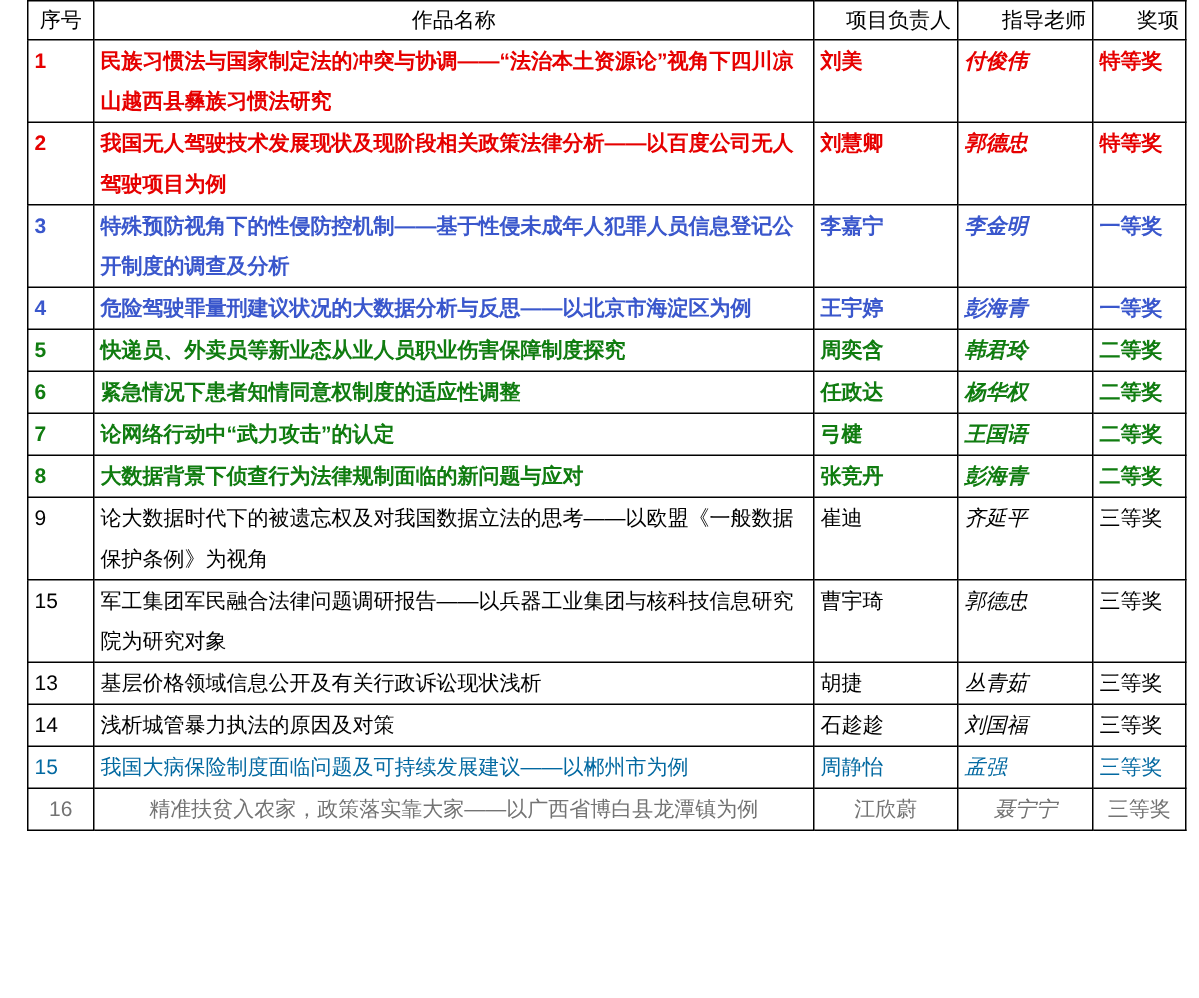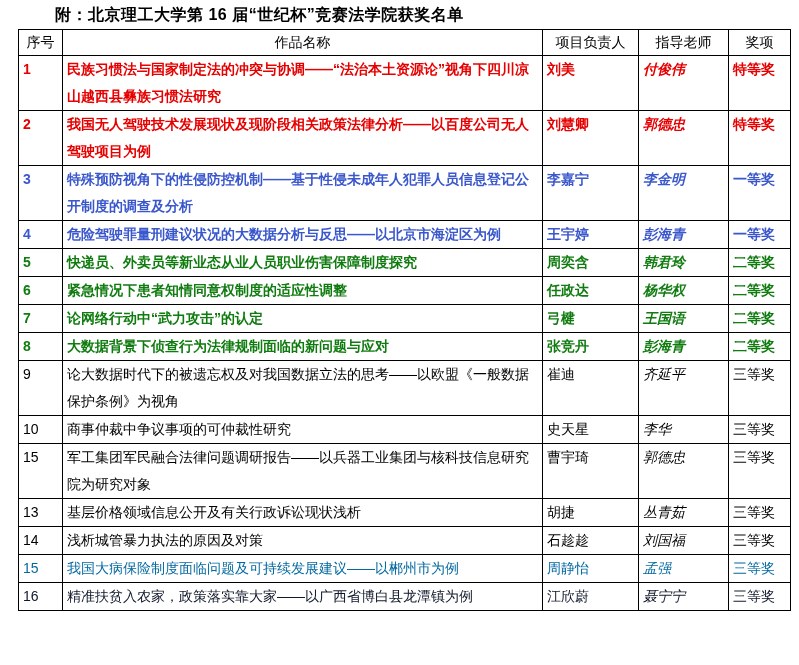--- a/index.html
+++ b/index.html
@@ -40,38 +40,37 @@
     overflow: hidden;
   }
   table.awards th {
     font-weight: 400;
     height: 25px;
     line-height: 25px;
     padding: 0 4px;
     color: #000000;
   }
   th.h-center { text-align: center; }
-  th.h-left   { text-align: center; padding-left: 6px; }
+  th.h-left   { text-align: right; padding-left: 6px; }
   table.awards td {
     height: 27px;
     line-height: 27px;
     padding: 0 4px;
   }
   td.cell-no      { padding-left: 6px; }
   td.cell-work    { padding-left: 9px; padding-right: 10px; word-break: break-all; }
   td.cell-leader  { padding-left: 6px; }
   td.cell-advisor { padding-left: 7px; font-style: italic; }
   td.cell-award   { padding-left: 4px; }
   tr.row-bold td  { font-weight: 700; }
 </style>
 </head>
 <body>
 
 <div class="page">
-  <div class="doc-title">附：北京理工大学第 16 届“世纪杯”竞赛法学院获奖名单</div>
 
   <table class="awards">
     <colgroup>
       <col class="c-no">
       <col class="c-work">
       <col class="c-leader">
       <col class="c-advisor">
       <col class="c-award">
     </colgroup>
     <thead>
@@ -141,27 +140,20 @@
           <td class="cell-award">二等奖</td>
         </tr>
         <tr style="color: rgb(0, 0, 0);">
           <td class="cell-no">9</td>
           <td class="cell-work">论大数据时代下的被遗忘权及对我国数据立法的思考——以欧盟《一般数据保护条例》为视角</td>
           <td class="cell-leader">崔迪</td>
           <td class="cell-advisor">齐延平</td>
           <td class="cell-award">三等奖</td>
         </tr>
         <tr style="color: rgb(0, 0, 0);">
-          <td class="cell-no">10</td>
-          <td class="cell-work">商事仲裁中争议事项的可仲裁性研究</td>
-          <td class="cell-leader">史天星</td>
-          <td class="cell-advisor">李华</td>
-          <td class="cell-award">三等奖</td>
-        </tr>
-        <tr style="color: rgb(0, 0, 0);">
           <td class="cell-no">15</td>
           <td class="cell-work">军工集团军民融合法律问题调研报告——以兵器工业集团与核科技信息研究院为研究对象</td>
           <td class="cell-leader">曹宇琦</td>
           <td class="cell-advisor">郭德忠</td>
           <td class="cell-award">三等奖</td>
         </tr>
         <tr style="color: rgb(0, 0, 0);">
           <td class="cell-no">13</td>
           <td class="cell-work">基层价格领域信息公开及有关行政诉讼现状浅析</td>
           <td class="cell-leader">胡捷</td>
@@ -175,21 +167,21 @@
           <td class="cell-advisor">刘国福</td>
           <td class="cell-award">三等奖</td>
         </tr>
         <tr style="color: #0369a1;">
           <td class="cell-no">15</td>
           <td class="cell-work">我国大病保险制度面临问题及可持续发展建议——以郴州市为例</td>
           <td class="cell-leader">周静怡</td>
           <td class="cell-advisor">孟强</td>
           <td class="cell-award">三等奖</td>
         </tr>
-        <tr style="color: #0f172a;">
+        <tr style="color: #737373; text-align: center;">
           <td class="cell-no">16</td>
           <td class="cell-work">精准扶贫入农家，政策落实靠大家——以广西省博白县龙潭镇为例</td>
           <td class="cell-leader">江欣蔚</td>
           <td class="cell-advisor">聂宁宁</td>
           <td class="cell-award">三等奖</td>
         </tr>
       </tbody>
   </table>
 </div>
 

